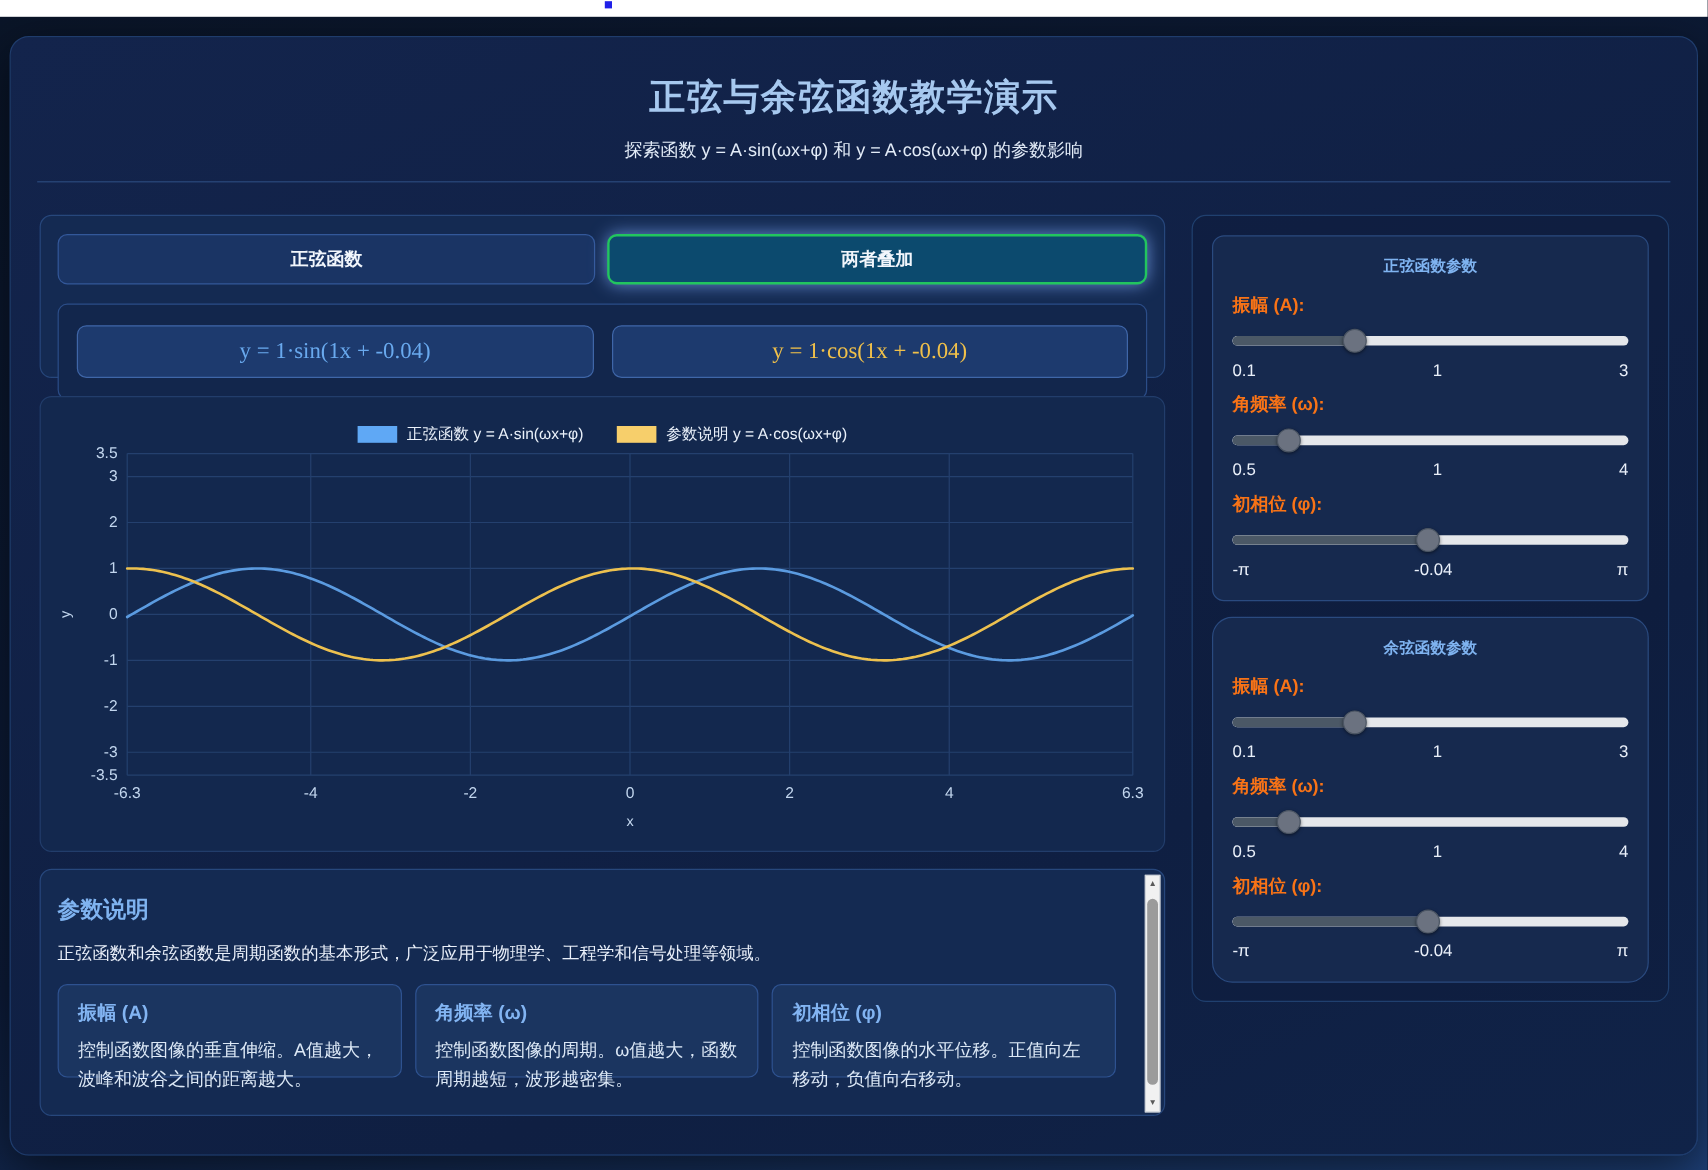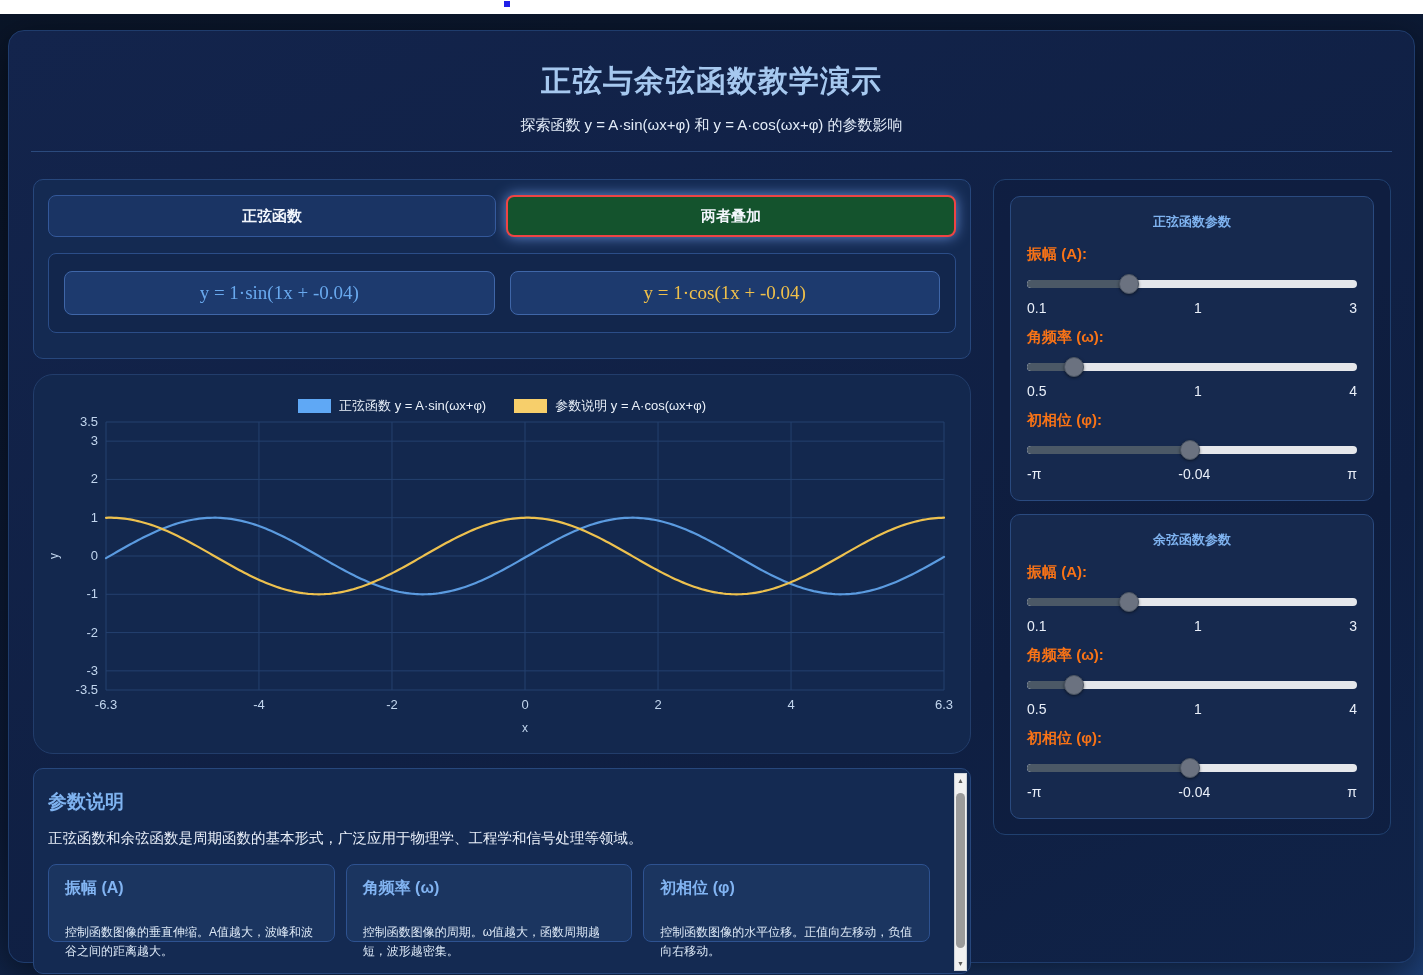--- a/index.html
+++ b/index.html
@@ -20,58 +20,58 @@
 
   
   #content-row { position:absolute; left:24px; top:148px; width:1360px; height:770px; display:flex; }
   #left-col { width:938px; }
   #right-col { width:398px; margin-left:22px; height:656px;
     border:1px solid #20406f; border-radius:12px; padding:16px; background:rgba(10,24,50,0.25); }
 
   .section-box { background:#142a52; border:1px solid #27477c; border-radius:10px; }
 
   
-  #controls-section { height:180px; padding:15px 14px; }
+  #controls-section { height:136px; padding:15px 14px; }
   #tabs-row { display:flex; gap:10px; }
   .tab-btn { flex:1; height:42px; border-radius:8px; background:#1a3464; border:1px solid #33589a;
     color:#f2f6fc; font-size:15px; font-weight:bold; display:flex; align-items:center; justify-content:center; cursor:pointer; }
-  .tab-btn.active { background:#14532d; border:2px solid #ef4444; box-shadow:0 0 14px rgba(130,175,255,0.75); }
+  .tab-btn.active { background:#0c4a6e; border:2px solid #22c55e; box-shadow:0 0 14px rgba(130,175,255,0.75); }
   #formula-container { margin-top:16px; height:80px; border:1px solid #2b4d88; border-radius:8px;
     background:#12264c; display:flex; align-items:center; gap:15px; padding:0 15px; }
   .formula-box { flex:1; height:44px; background:#1d3a6e; border:1px solid #3f66a8; border-radius:8px;
     display:flex; align-items:center; justify-content:center;
     font-family:"Liberation Serif", serif; font-size:19px; }
 
   
-  #chart-section { position:relative; margin-top:15px; height:380px; background:#13284e; border:1px solid #223d6b; border-radius:20px; }
+  #chart-section { position:relative; margin-top:15px; height:380px; background:#13284e; border:1px solid #223d6b; border-radius:10px; }
   #chart-legend { position:absolute; left:0; top:22px; width:100%; display:flex; justify-content:center; gap:28px; z-index:2; }
   .legend-item { display:flex; align-items:center; gap:8px; cursor:pointer; }
   .legend-swatch { width:33px; height:14px; }
   .legend-label { font-size:13px; color:#eaf1fa; }
   #chart-svg { position:absolute; left:0; top:0; }
 
   
   #info-section { position:relative; margin-top:14px; height:206px; padding:20px 40px 0 14px; overflow:hidden; }
   .info-title { font-size:19px; font-weight:bold; color:#7fb3f0; }
   .info-desc { margin-top:14px; font-size:14.5px; color:#e9eff9; }
   #cards-row { margin-top:16px; display:flex; gap:11px; }
   .info-card { flex:1; height:78px; background:#1b3560; border:1px solid #2e5290; border-radius:8px; padding:13px 16px; }
   .card-title { font-size:16px; font-weight:bold; color:#82b4f2; }
-  .card-body { margin-top:24px; font-size:12px; color:#dce8f6; line-height:1.6; }
+  .card-body { margin-top:9px; font-size:15px; color:#dce8f6; line-height:1.6; }
 
   
   #info-scrollbar { position:absolute; right:3px; top:4px; width:13px; height:198px; background:#f1f1f1; border:1px solid #cfd4da; }
   .sb-arrow { position:absolute; left:0; width:11px; height:13px; display:flex; align-items:center; justify-content:center;
     font-size:7px; color:#5a5a5a; cursor:pointer; }
   #sb-up { top:0; } #sb-down { bottom:0; }
   #sb-thumb { position:absolute; left:1px; top:19px; width:9px; height:155px; background:#9b9b9b; border-radius:5px; cursor:pointer; }
 
   
   .param-panel { background:#16294e; border:1px solid #2a4a7f; border-radius:10px; padding:16px 16px 18px 16px; }
-  .param-panel + .param-panel { margin-top:13px; }
+  .param-panel + .param-panel { margin-top:13px;border-radius:17px; }
   .param-title { text-align:center; font-size:13px; font-weight:bold; color:#7fb3f0; margin-bottom:14px; }
   .slider-group { margin-top:12px; }
   .slider-label { font-size:15px; font-weight:bold; color:#f97316; margin-bottom:10px; }
   .slider { position:relative; height:20px; cursor:pointer; }
   .slider-track { position:absolute; left:0; right:0; top:6px; height:8px; border-radius:4px; background:#e5e7eb; overflow:hidden; }
   .slider-fill { height:100%; background:#4b5866; border-radius:4px 0 0 4px; }
   .slider-thumb { position:absolute; top:0; width:20px; height:20px; border-radius:50%;
     background:#6b7280; border:1px solid #4b5563; box-shadow:0 1px 3px rgba(0,0,0,0.5); }
   .slider-range-labels { display:flex; justify-content:space-between; margin-top:6px; font-size:14px; color:#e9eff9; }
 </style>

